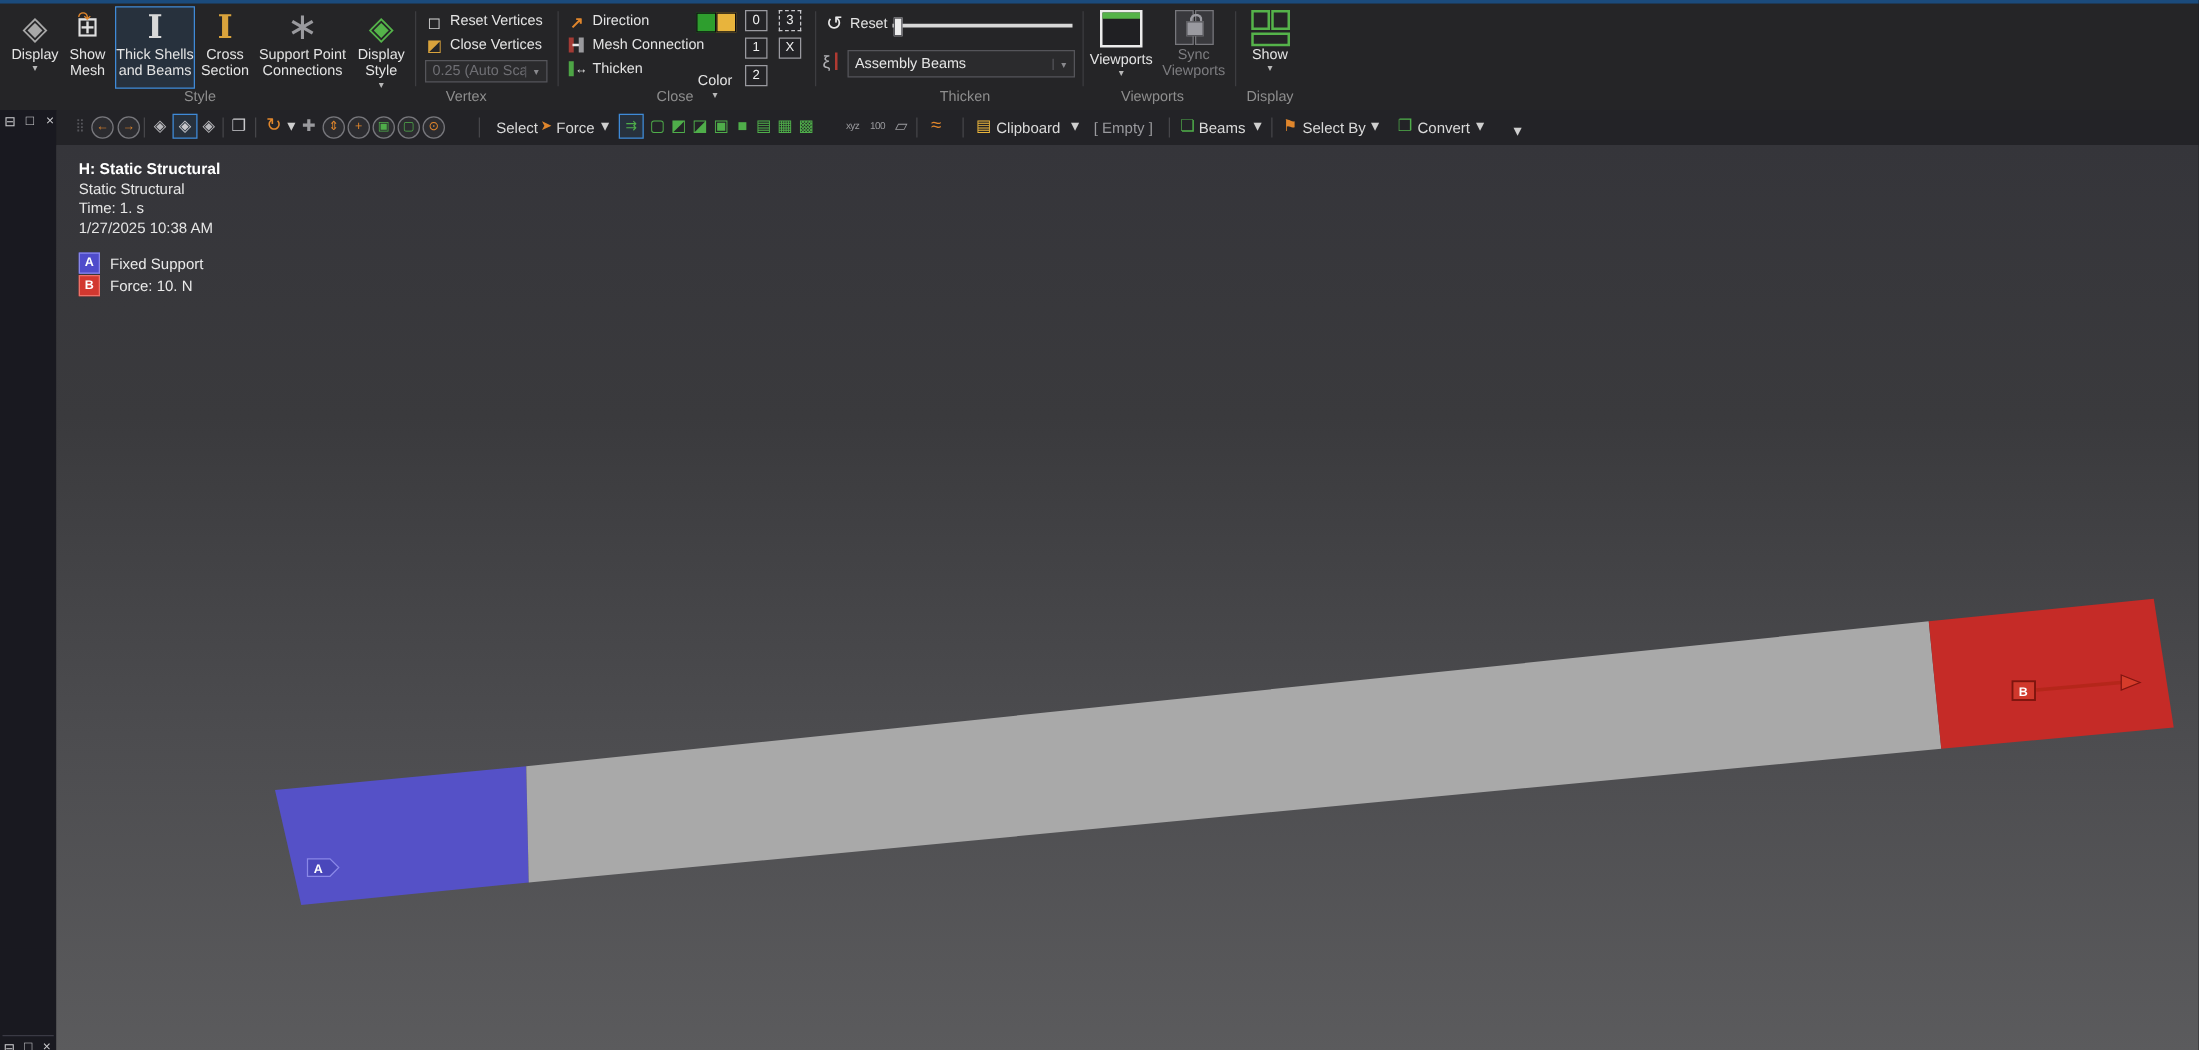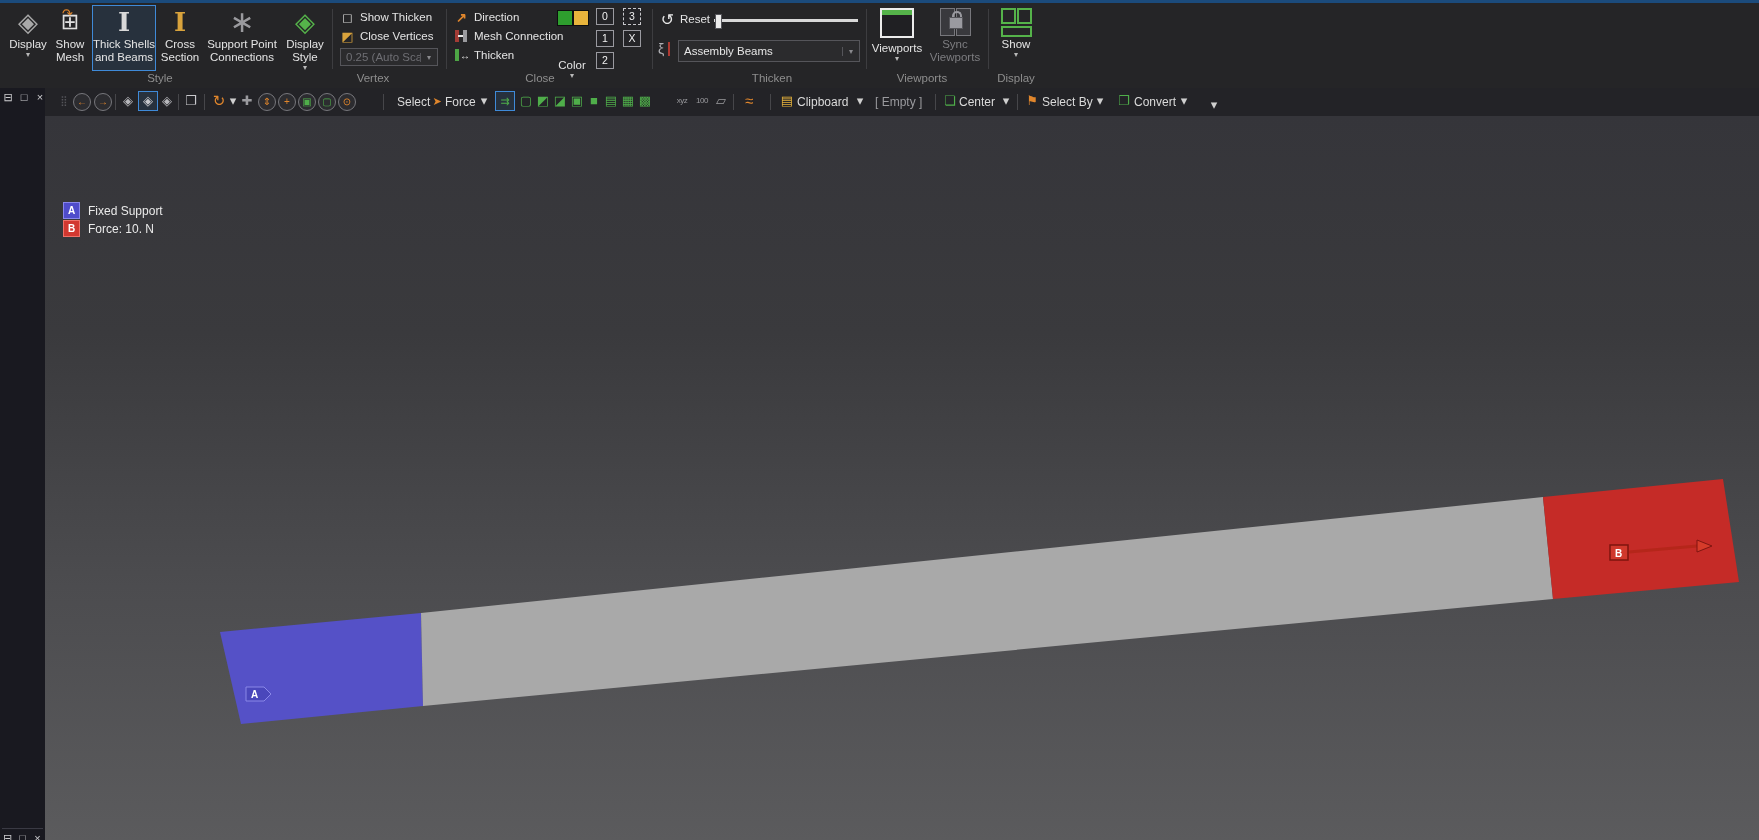--- a/index.html
+++ b/index.html
@@ -132,21 +132,21 @@
   <div class="rbtn" style="left:282px;width:46px;">
     <span class="ric" style="color:#55b34a;">◈</span>
     <span>Display Style</span>
     <span class="caret">▾</span>
   </div>
   <div class="grouplabel" style="left:60px;width:200px;">Style</div>
   <div class="rsep" style="left:332px;"></div>
 
   <div class="rrow" style="left:340px;top:6px;">
     <span class="ri" style="color:#cfcfcf;">◻</span>
-    <span>Show Thicken</span>
+    <span>Reset Vertices</span>
   </div>
   <div class="rrow" style="left:340px;top:25px;">
     <span class="ri" style="color:#d9a33c;">◩</span>
     <span>Close Vertices</span>
   </div>
   <div class="combo" style="position:absolute;left:340px;top:45px;width:96px;height:16px;">
     <span class="ctext">0.25 (Auto Scale</span>
     <span class="cdd">▾</span>
   </div>
   <div class="grouplabel" style="left:323px;width:100px;">Vertex</div>
@@ -271,21 +271,21 @@
   <span class="ticon tgray" style="left:667px;">▱</span>
   <span class="tsep" style="left:688px;"></span>
   <span class="ticon torange" style="left:695px;font-size:15px;">≈</span>
   <span class="tsep" style="left:725px;"></span>
   <span class="ticon" style="left:733px;color:#e8b43c;">▤</span>
   <span class="tlabel" style="left:752px;">Clipboard</span>
   <span class="ticon icaret" style="left:810px;width:10px;">▾</span>
   <span class="tlabel tgray" style="left:830px;">[ Empty ]</span>
   <span class="tsep" style="left:890px;"></span>
   <span class="ticon tgreen" style="left:896px;">❏</span>
-  <span class="tlabel" style="left:914px;">Center</span>
+  <span class="tlabel" style="left:914px;">Beams</span>
   <span class="ticon icaret" style="left:956px;width:10px;">▾</span>
   <span class="tsep" style="left:972px;"></span>
   <span class="ticon torange" style="left:978px;">⚑</span>
   <span class="tlabel" style="left:997px;">Select By</span>
   <span class="ticon icaret" style="left:1050px;width:10px;">▾</span>
   <span class="ticon tgreen" style="left:1038px;left:1070px;">❐</span>
   <span class="tlabel" style="left:1089px;">Convert</span>
   <span class="ticon icaret" style="left:1134px;width:10px;">▾</span>
   <span class="ticon icaret" style="left:1115px;left:1160px;top:8px;">▾</span>
 </div>
@@ -316,20 +316,26 @@
     </g>
 
     <g>
       <line x1="1584" y1="436" x2="1652" y2="430" stroke="#b5261a" stroke-width="3"></line>
       <polygon points="1652,424 1667,430 1652,436" fill="#d63b2a" stroke="#801510" stroke-width="1"></polygon>
       <rect x="1565" y="429" width="18" height="15" fill="#d0382c" stroke="#7d150e" stroke-width="1.5"></rect>
       <text x="1570" y="441" font-size="10" font-weight="bold" fill="#ffffff" font-family="Liberation Sans, sans-serif">B</text>
     </g>
   </svg>
 
+  <div id="anno">
+    <div class="title">H: Static Structural</div>
+    <div>Static Structural</div>
+    <div>Time: 1. s</div>
+    <div>1/27/2025 10:38 AM</div>
+  </div>
 
   <div class="legend-row" style="top:86px;">
     <span class="badge badge-a">A</span>
     <span>Fixed Support</span>
   </div>
   <div class="legend-row" style="top:104px;">
     <span class="badge badge-b">B</span>
     <span>Force: 10. N</span>
   </div>
 </div>

